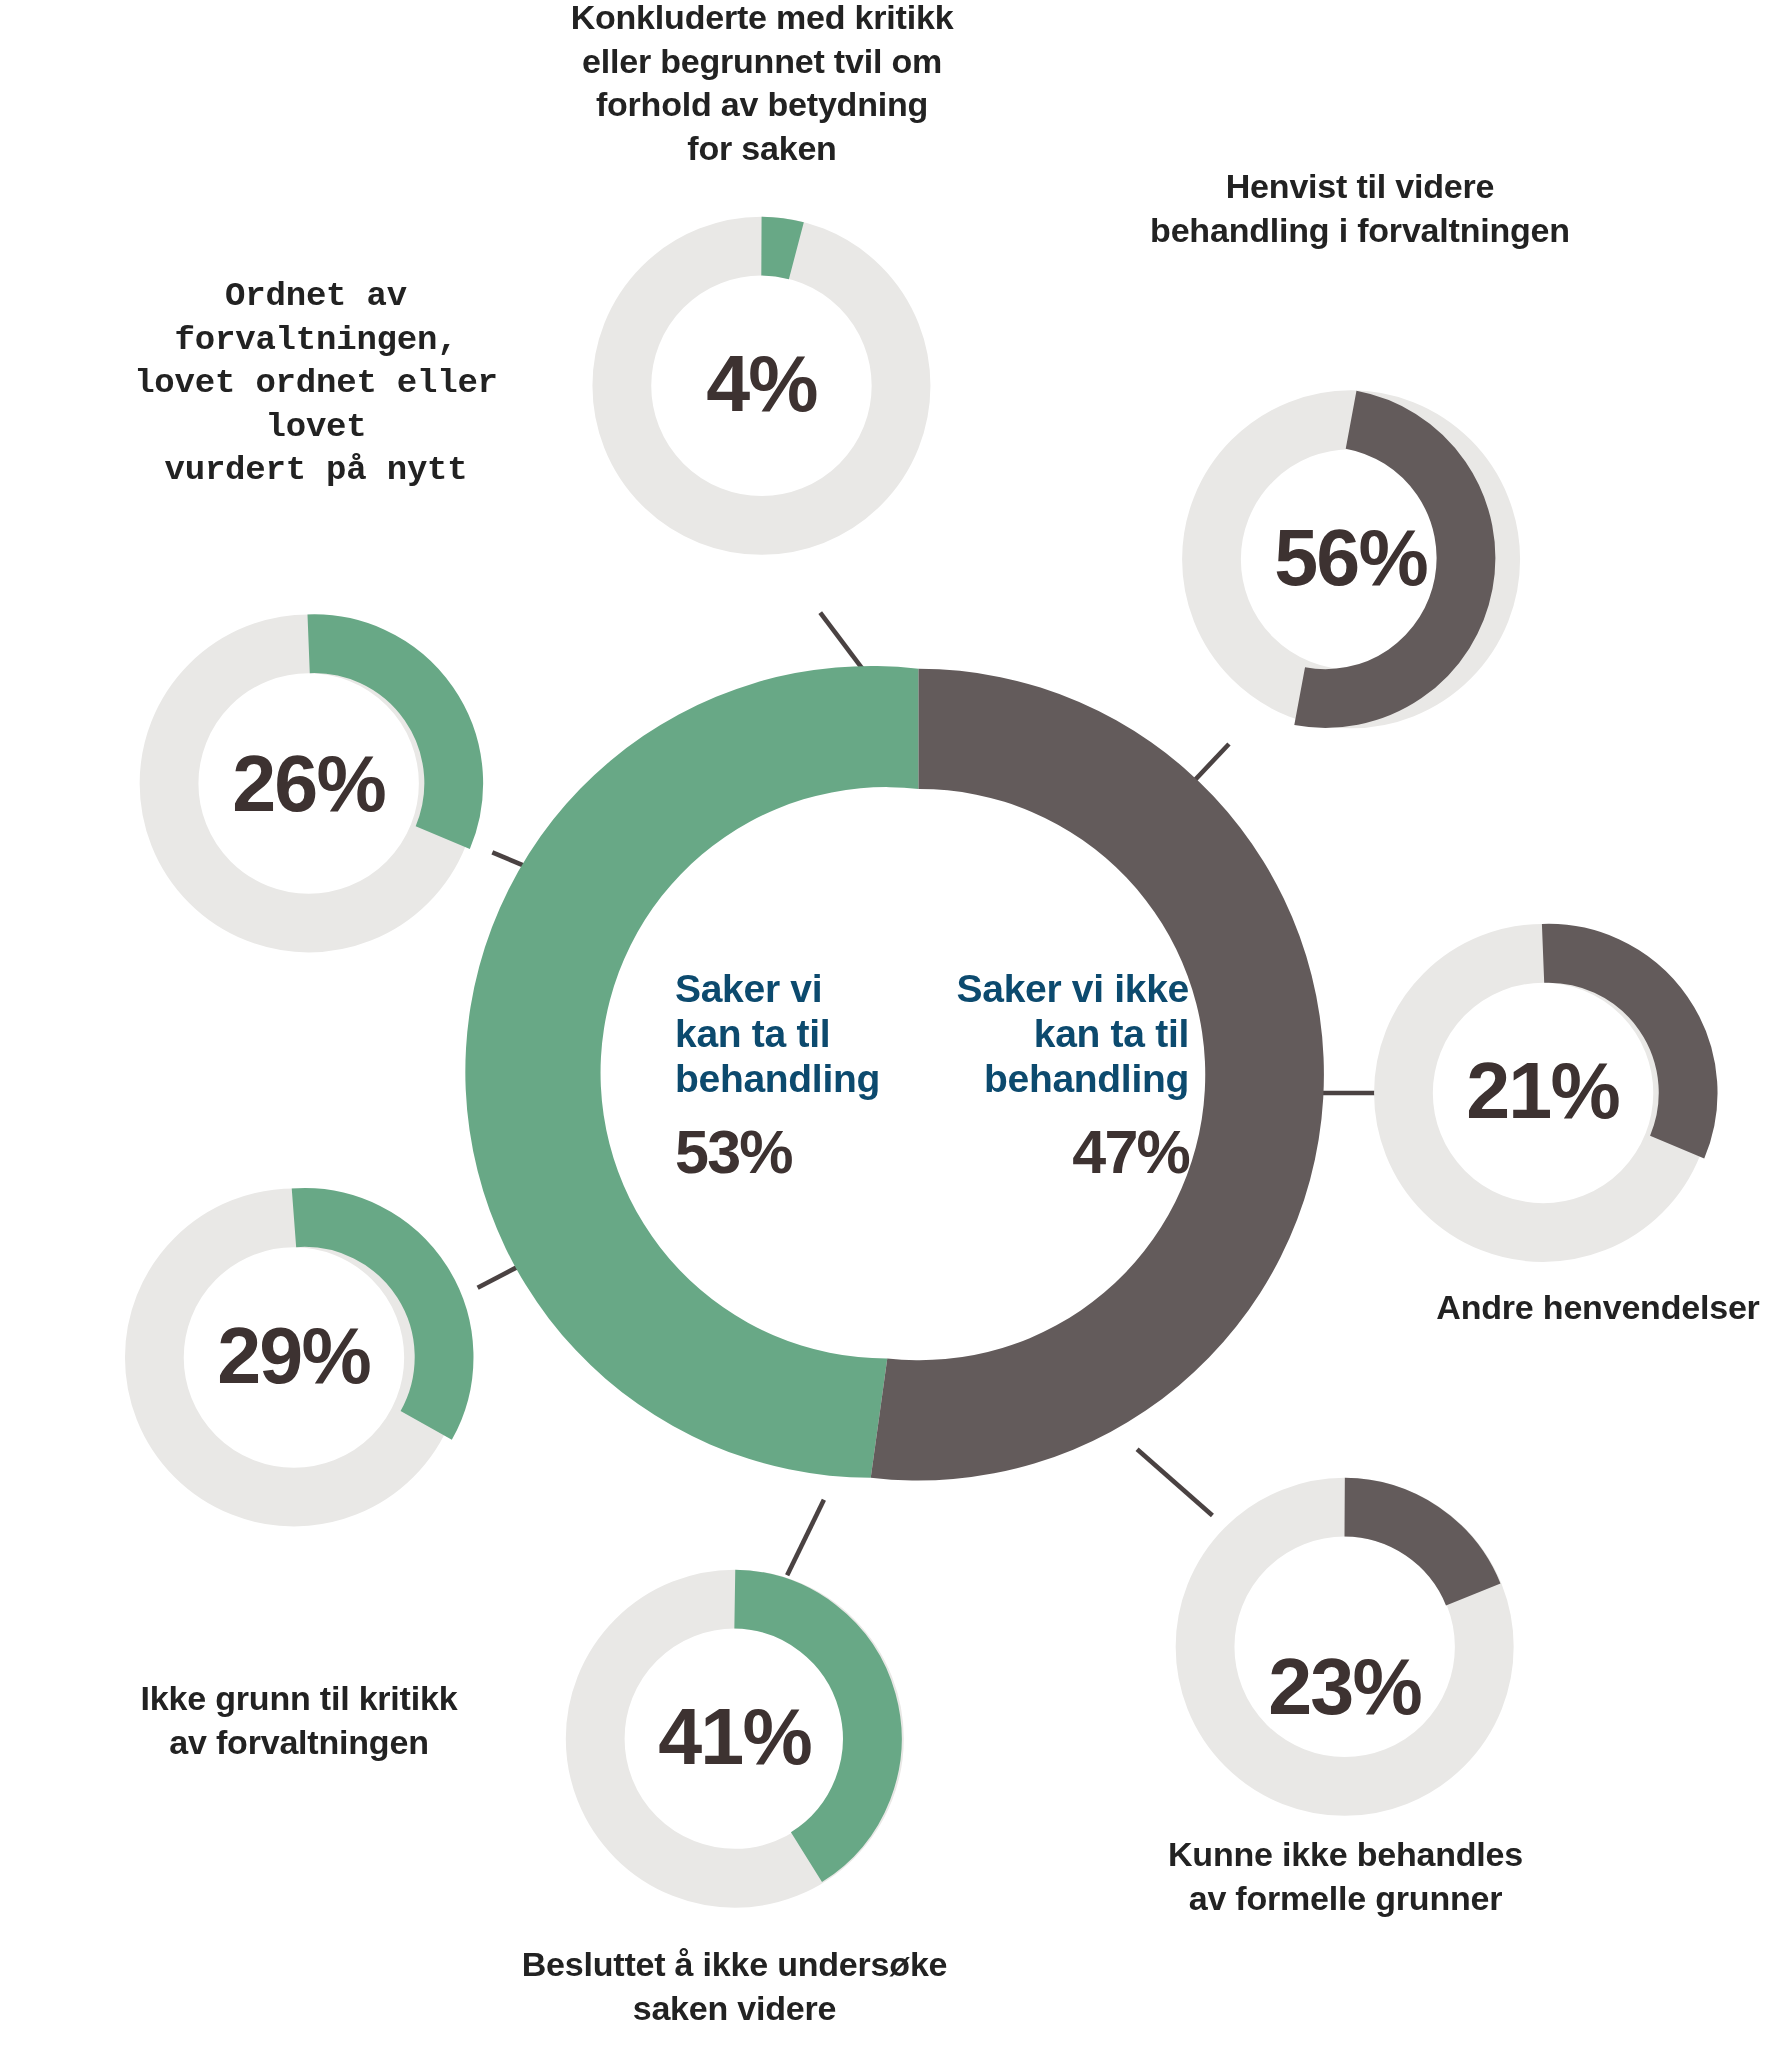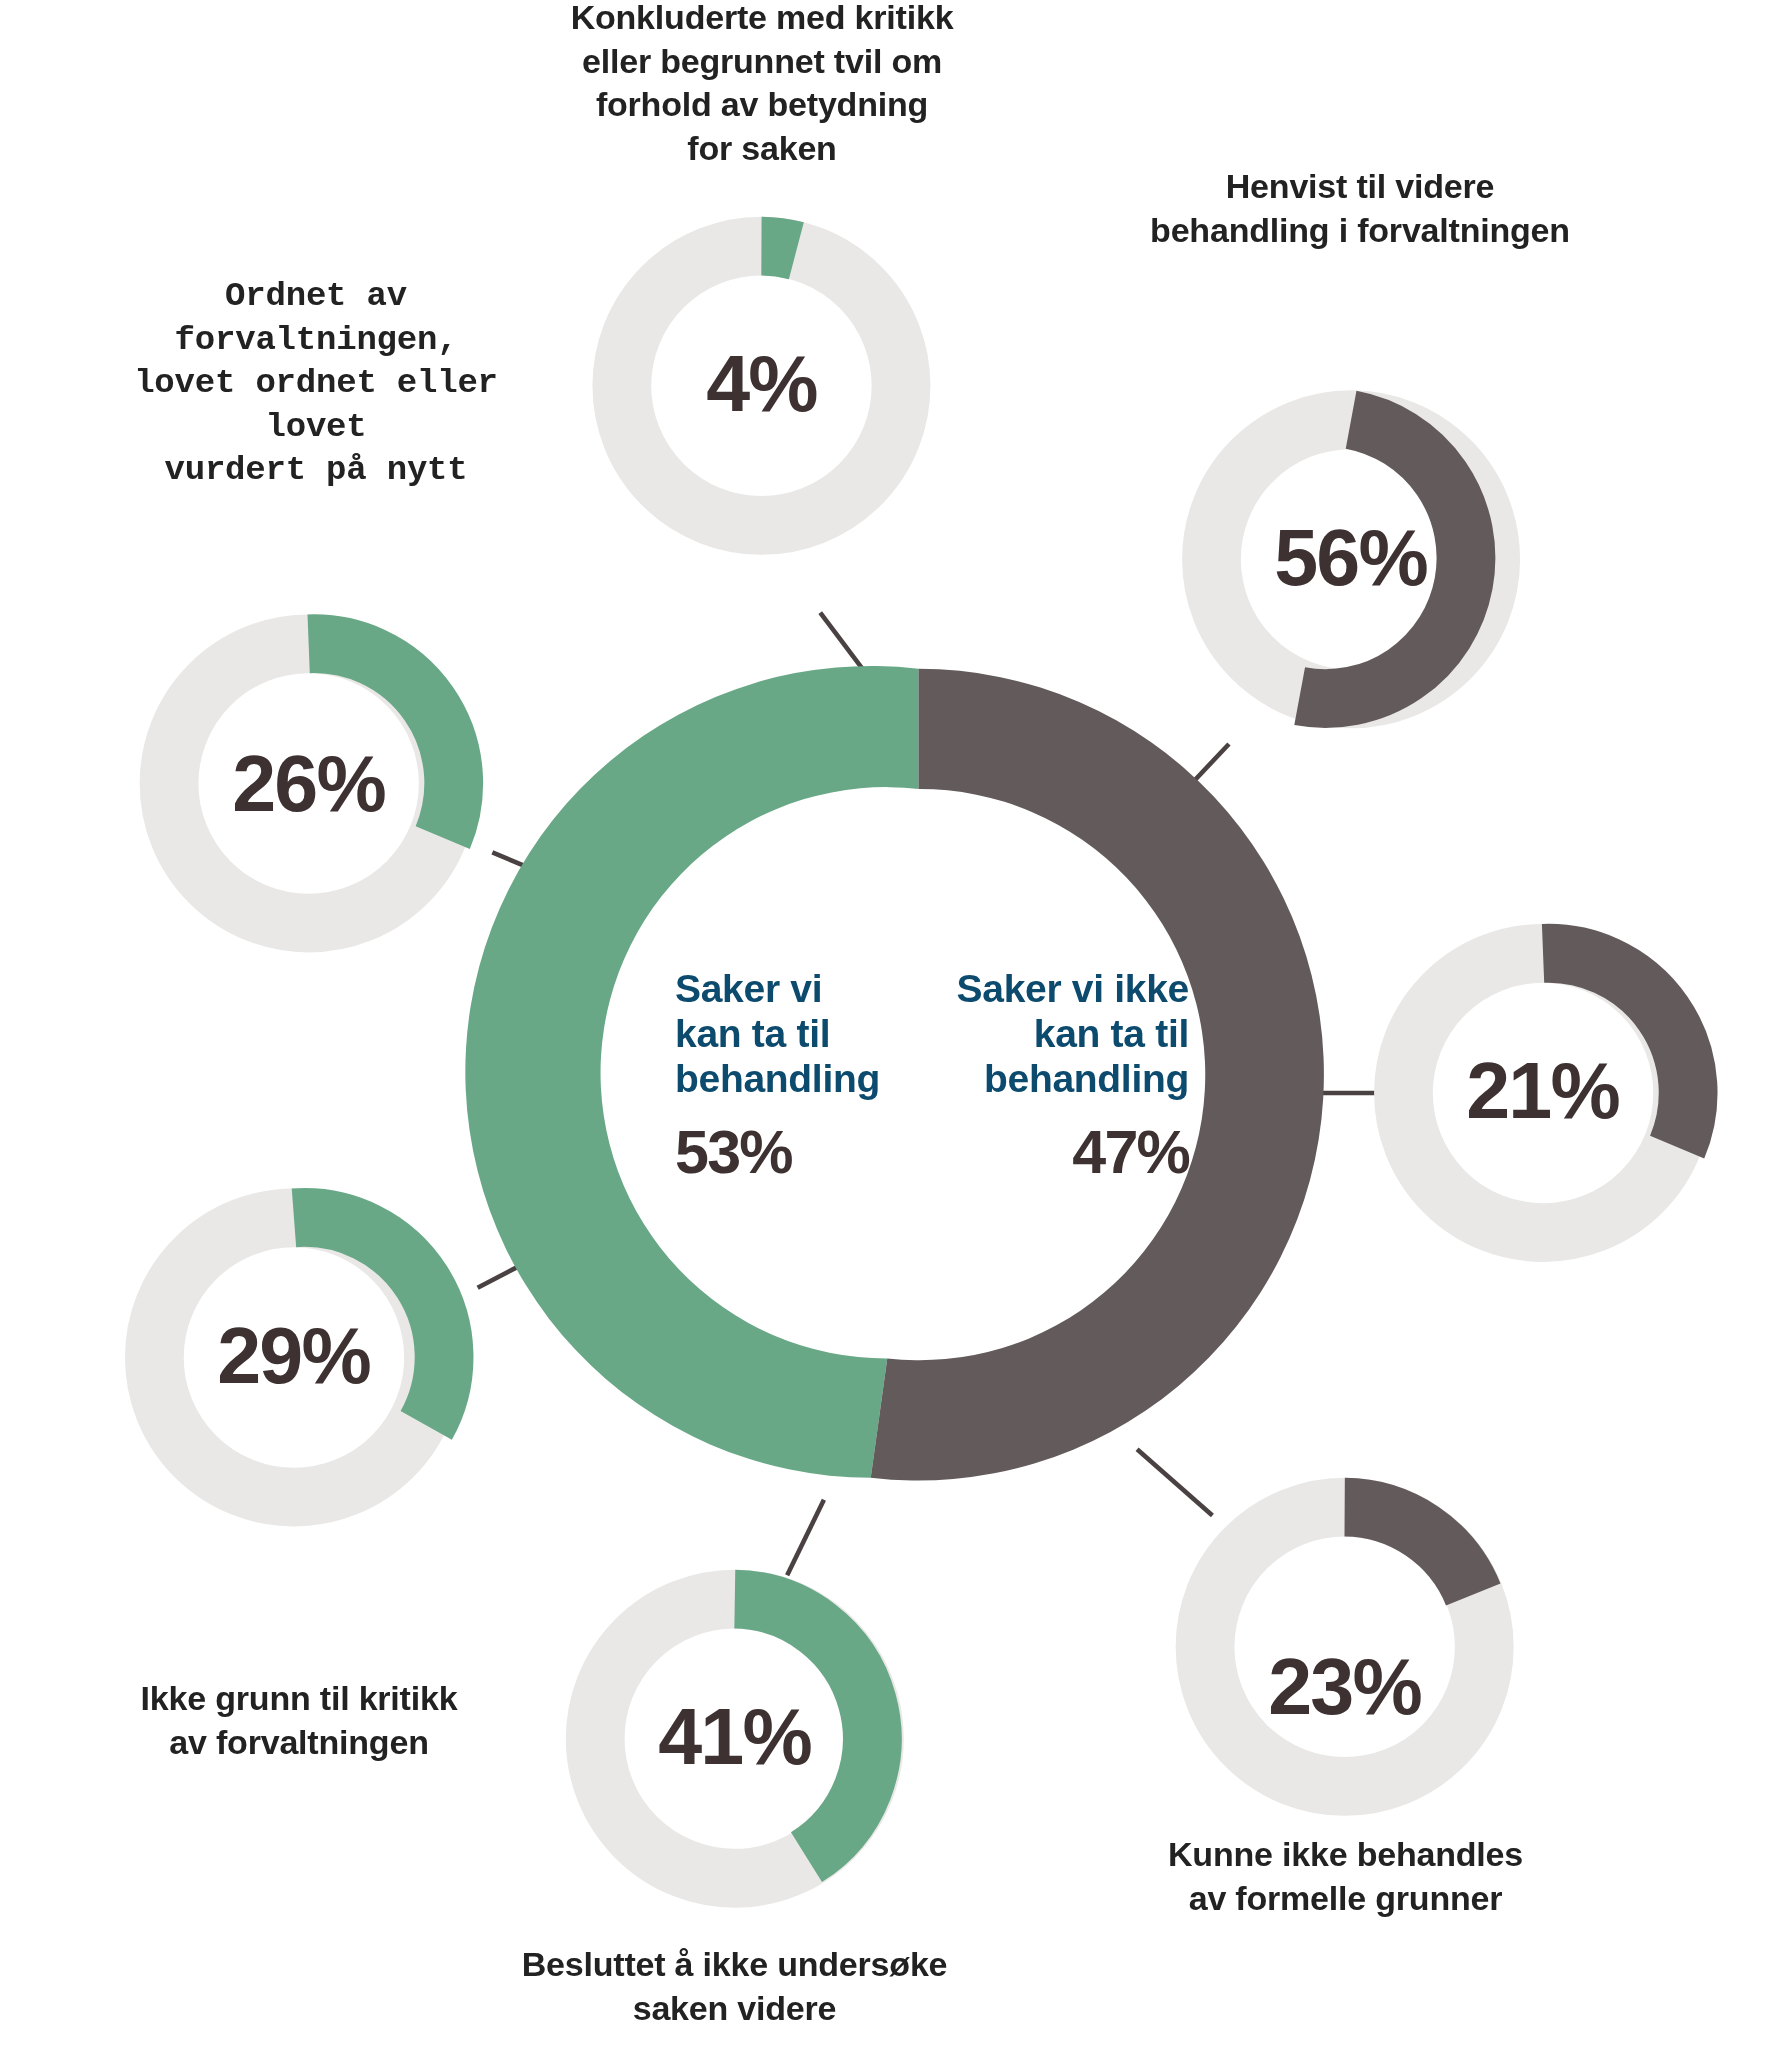--- a/index.html
+++ b/index.html
@@ -131,20 +131,21 @@
 
   <div class="lbl c" style="left:1088px;top:165px;width:544px;">Henvist til videre
 behandling i forvaltningen</div>
   <div class="pct sat" style="left:1213px;top:518px;width:275px;">56%</div>
 
   <div class="lbl c" style="left:91px;top:275px;width:450px;font-family:Liberation Mono, monospace;">Ordnet av forvaltningen,
 lovet ordnet eller lovet
 vurdert på nytt</div>
   <div class="pct sat" style="left:171px;top:744px;width:275px;">26%</div>
 
+  <div class="lbl c" style="left:1405px;top:1286px;width:386px;">Andre henvendelser</div>
   <div class="pct sat" style="left:1405px;top:1051px;width:275px;">21%</div>
 
   <div class="lbl c" style="left:83px;top:1677px;width:432px;">Ikke grunn til kritikk
 av forvaltningen</div>
   <div class="pct sat" style="left:156px;top:1316px;width:275px;">29%</div>
 
   <div class="lbl c" style="left:1116px;top:1833px;width:459px;">Kunne ikke behandles
 av formelle grunner</div>
   <div class="pct sat" style="left:1207px;top:1605px;width:275px;margin-top:42px;">23%</div>
 

